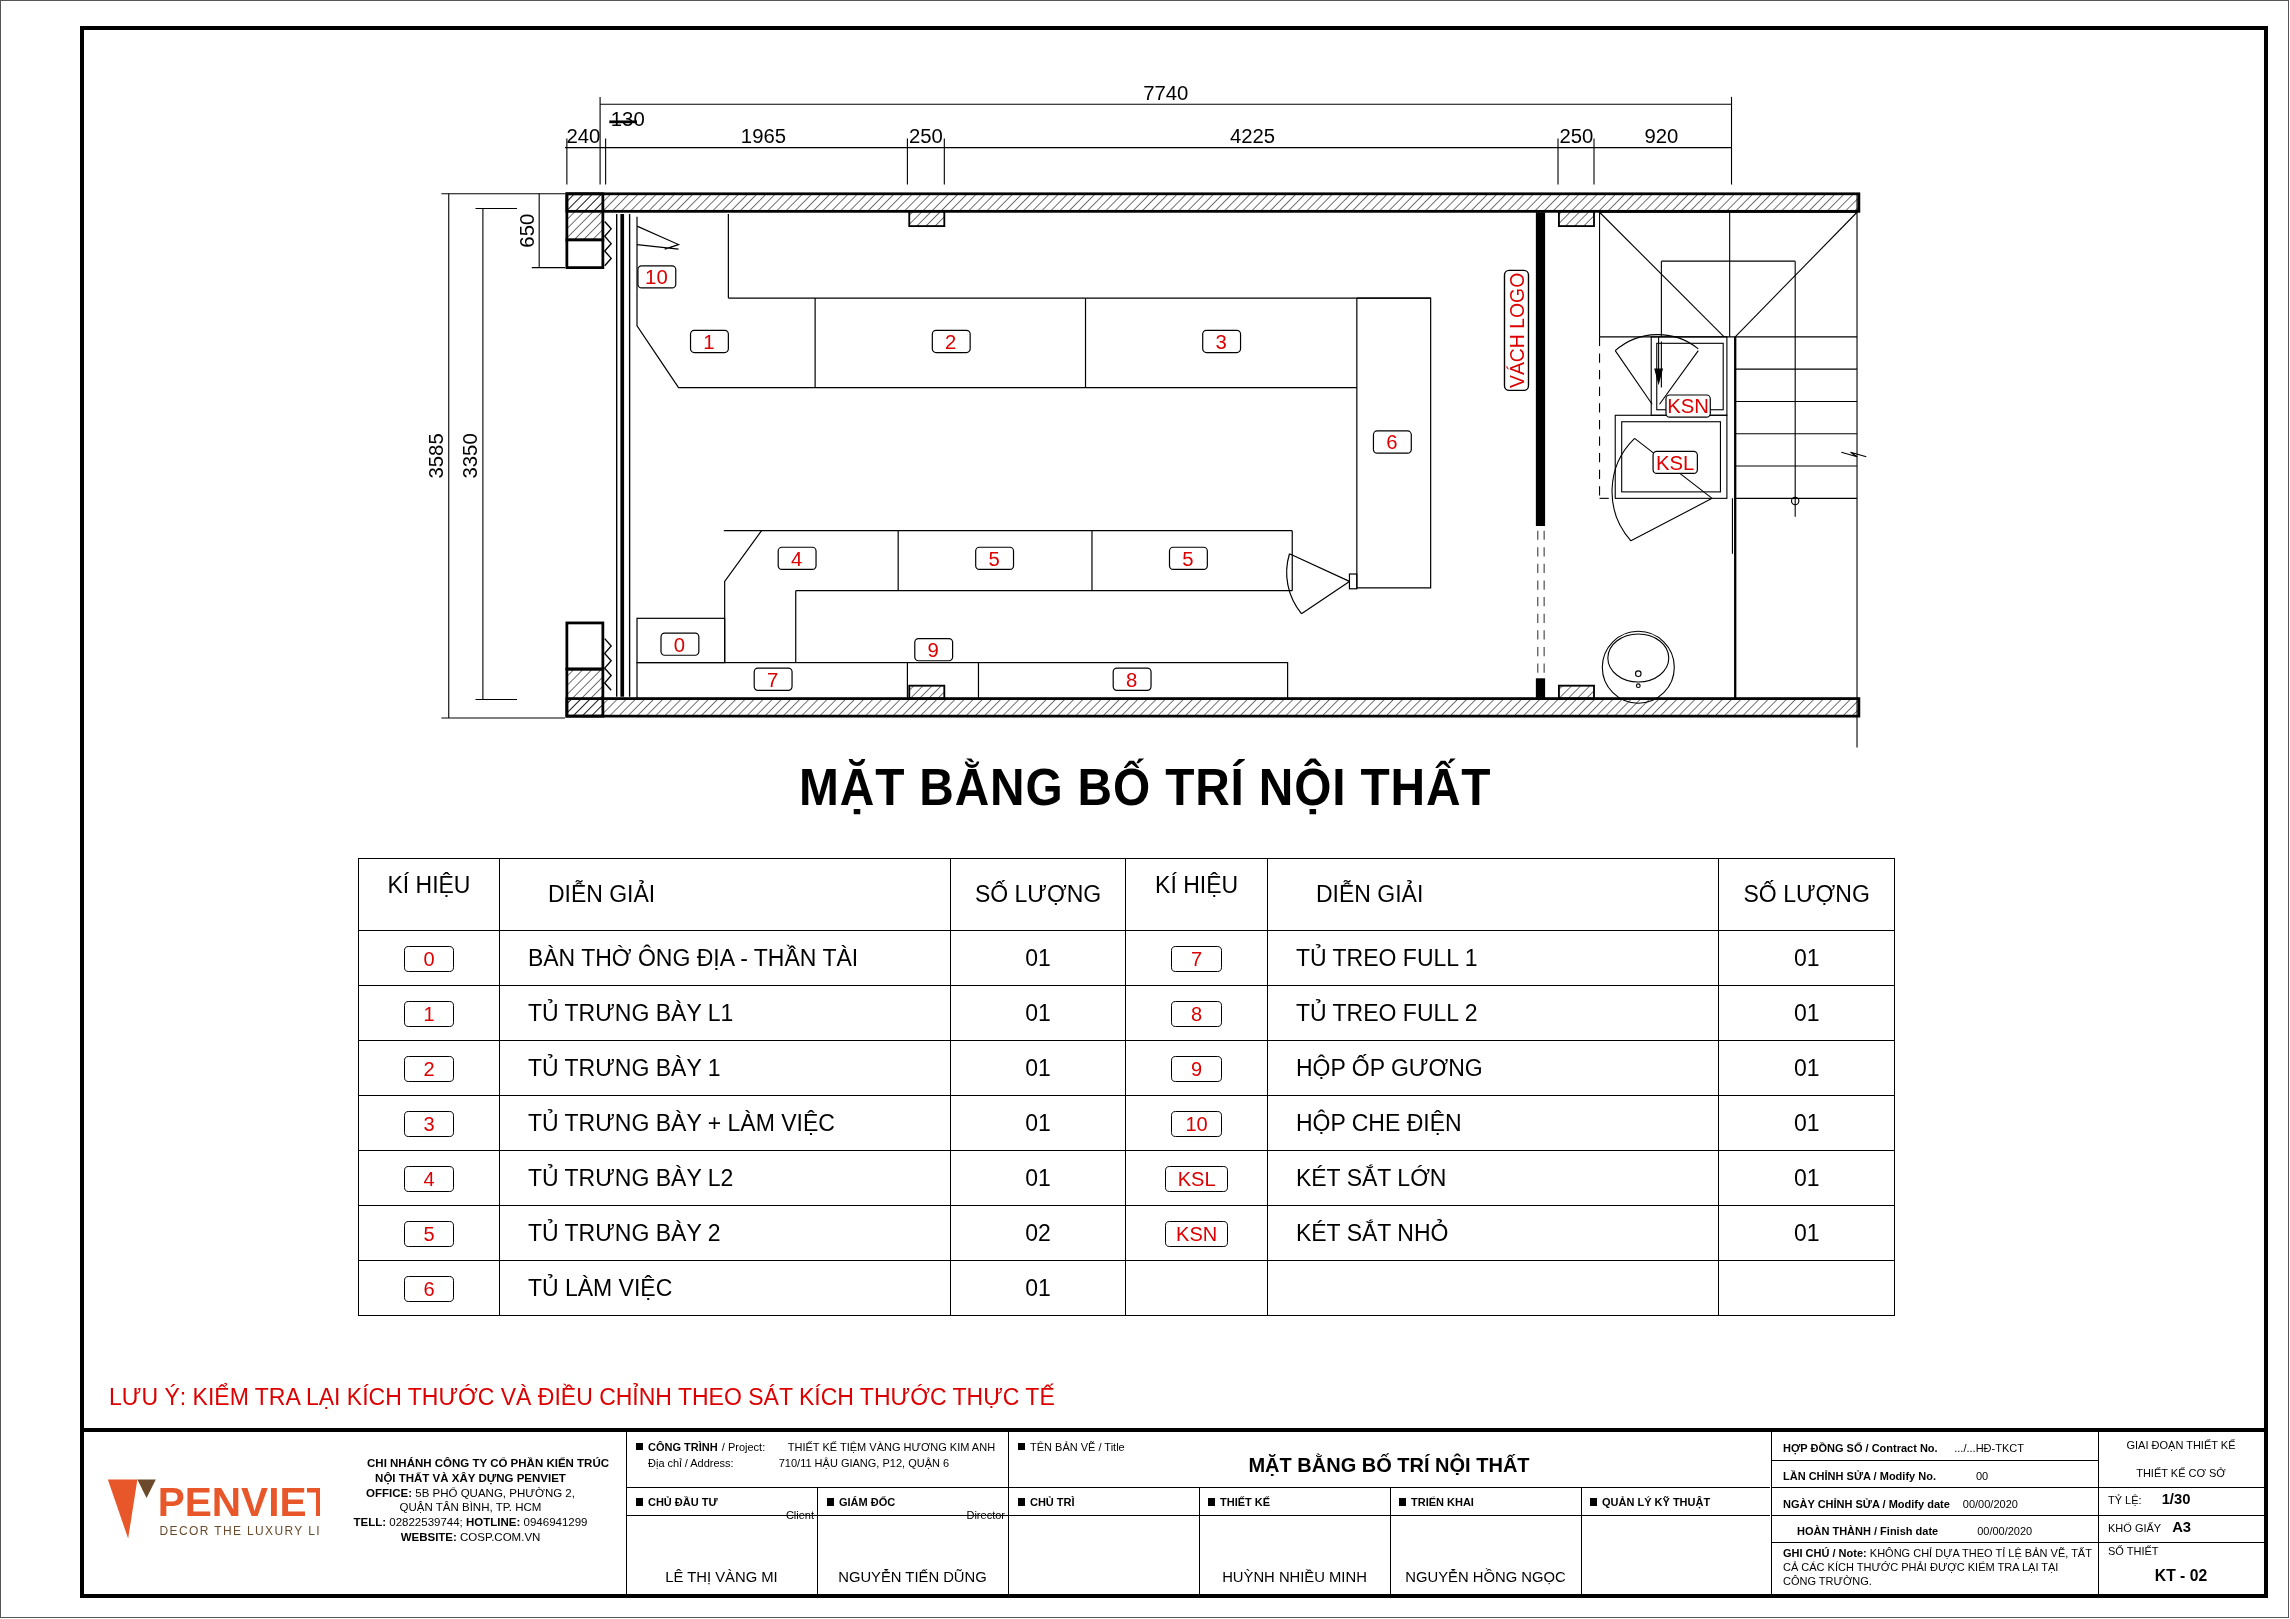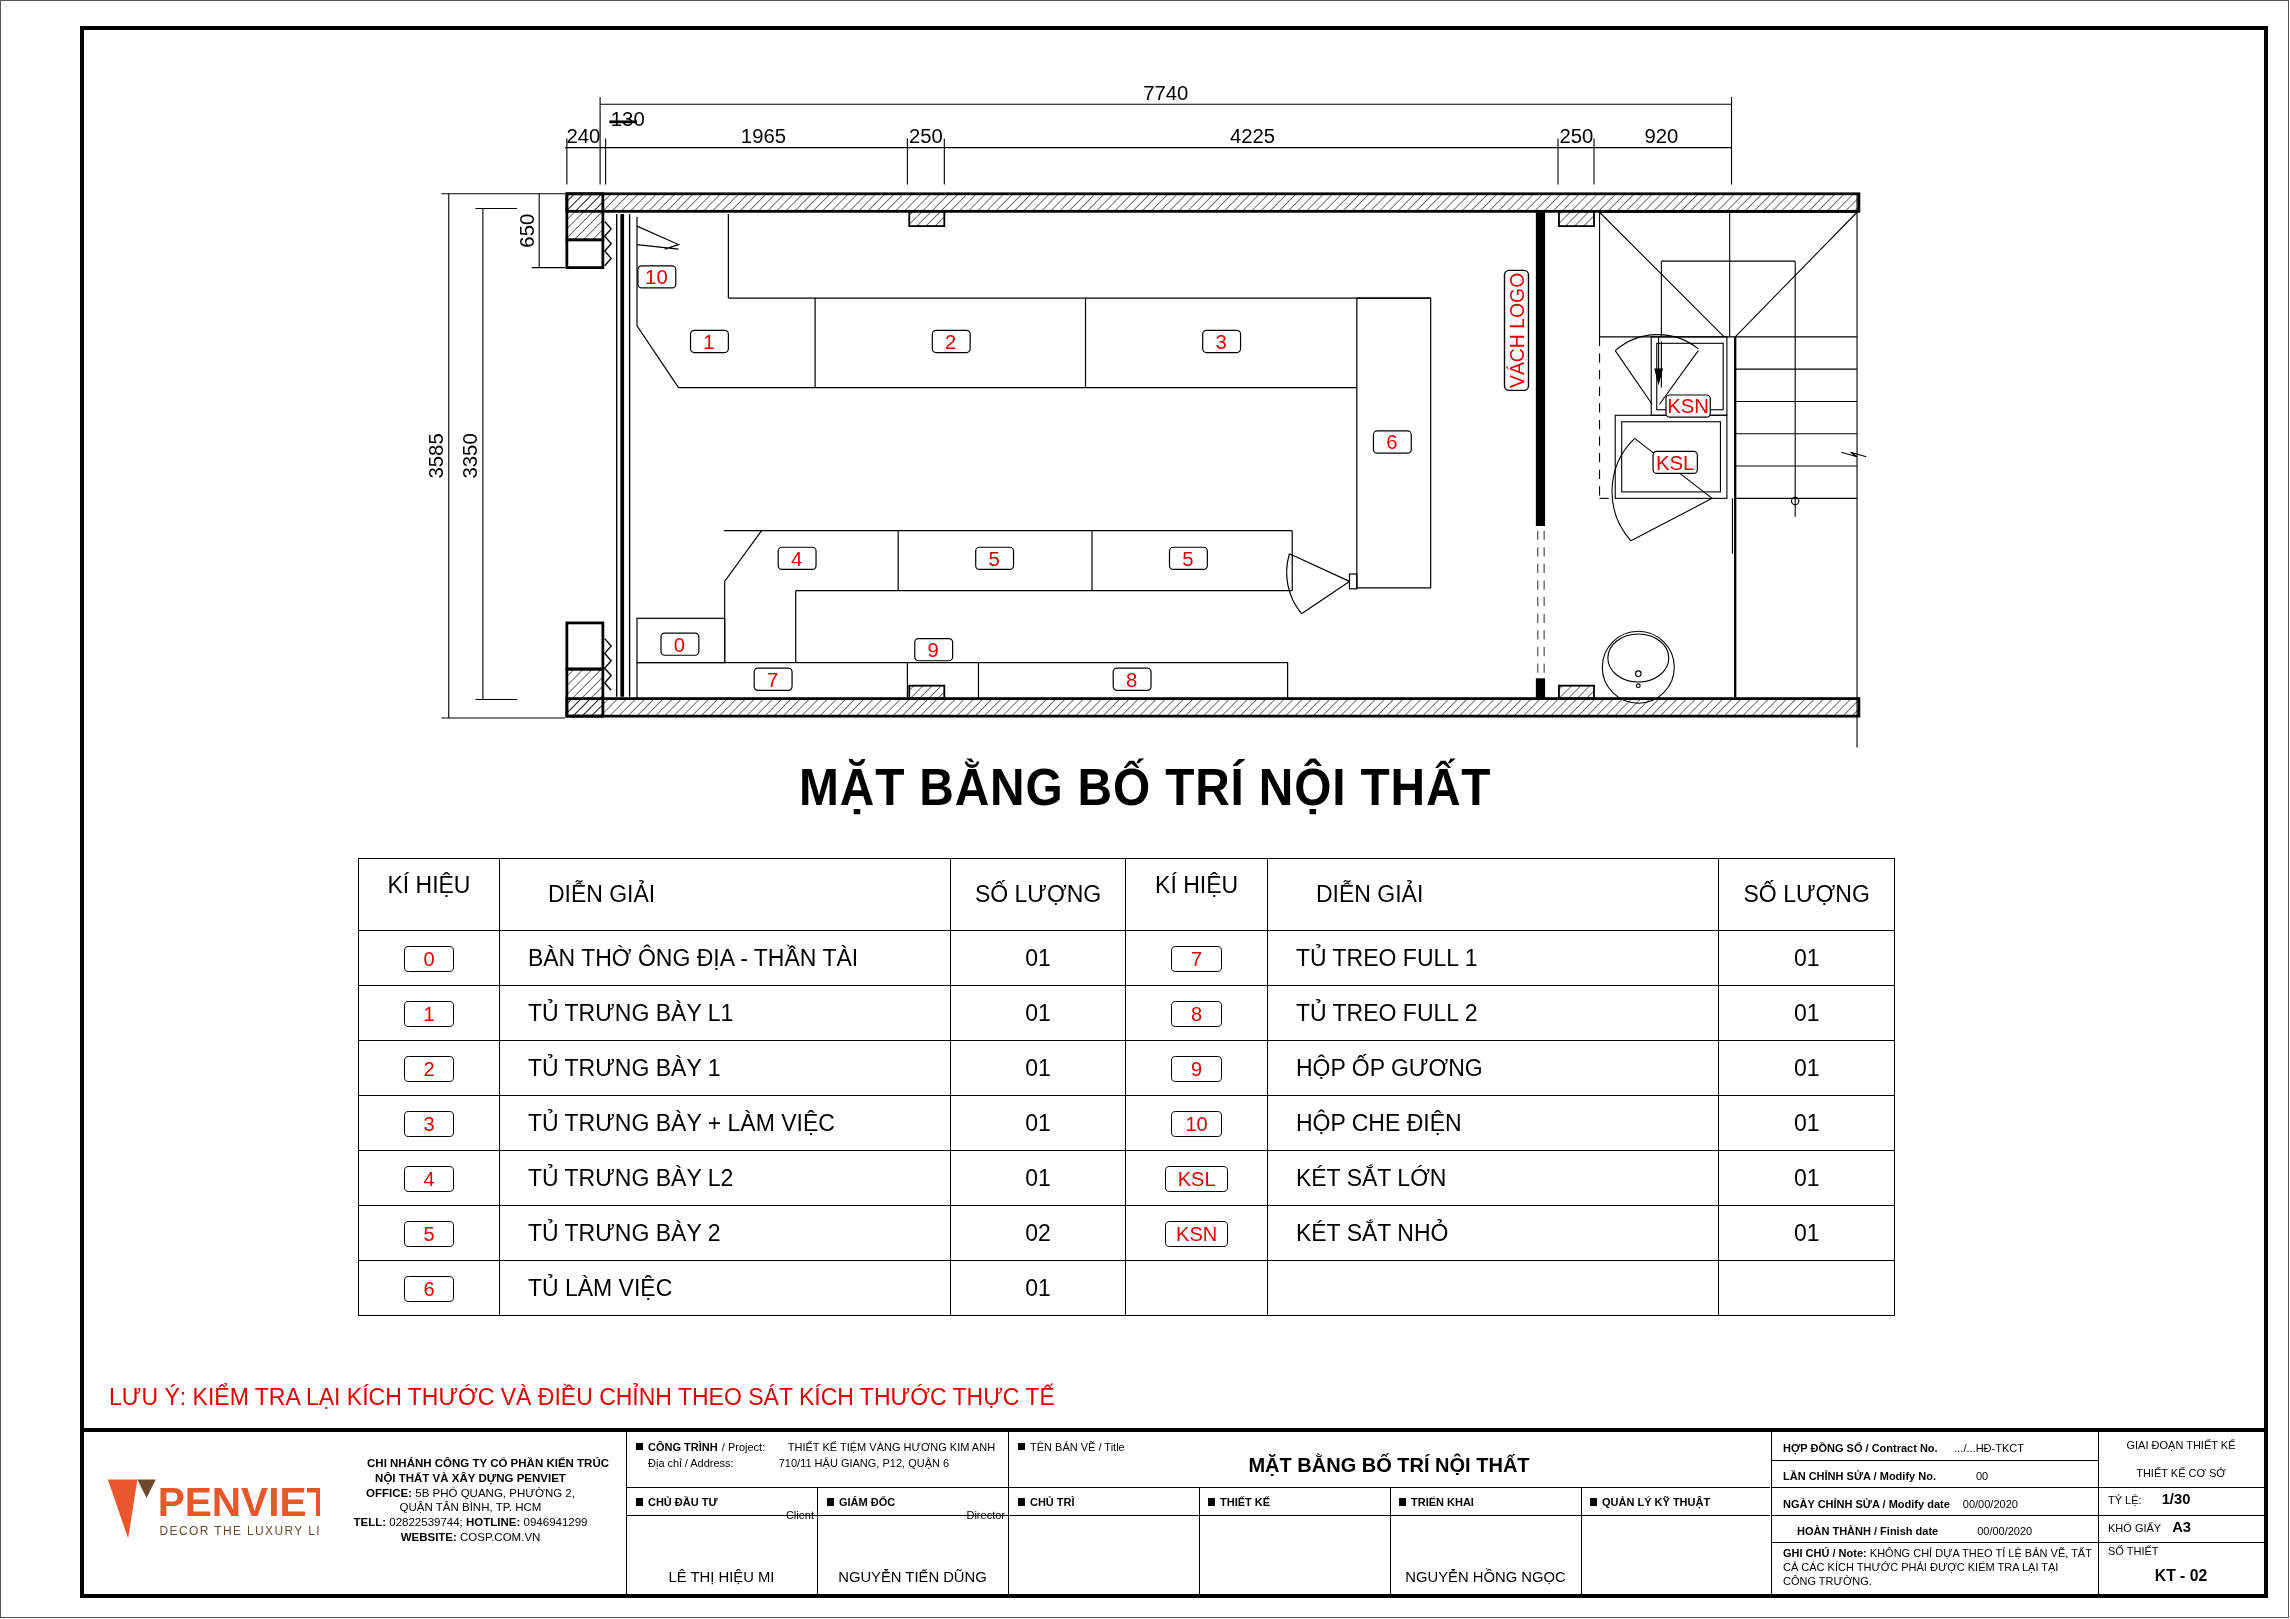--- a/index.html
+++ b/index.html
@@ -356,27 +356,30 @@
   <div class="cell" style="left:747px;top:61px;width:178px;">
     <span class="sq"></span><span class="lbl">GIÁM ĐỐC</span>
     <div class="small" style="text-align:right;">Director</div>
   </div>
   <div class="cell" style="left:938px;top:61px;"><span class="sq"></span><span class="lbl">CHỦ TRÌ</span></div>
   <div class="cell" style="left:1128px;top:61px;"><span class="sq"></span><span class="lbl">THIẾT KẾ</span></div>
   <div class="cell" style="left:1319px;top:61px;"><span class="sq"></span><span class="lbl">TRIỂN KHAI</span></div>
   <div class="cell" style="left:1510px;top:61px;"><span class="sq"></span><span class="lbl">QUẢN LÝ KỸ THUẬT</span></div>
 
   <div class="cell" style="left:546px;top:83px;width:191px;height:79px;">
-      <div class="name">LÊ THỊ HIỆU MI</div>
+      <div class="name">LÊ THỊ VÀNG MI</div>
     </div>
   <div class="cell" style="left:737px;top:83px;width:191px;height:79px;">
       <div class="name">NGUYỄN TIẾN DŨNG</div>
     </div>
   <div class="cell" style="left:928px;top:83px;width:190px;height:79px;">
       <div class="name"></div>
+    </div>
+  <div class="cell" style="left:1119px;top:83px;width:191px;height:79px;">
+      <div class="name">HUỲNH NHIỀU MINH</div>
     </div>
   <div class="cell" style="left:1310px;top:83px;width:191px;height:79px;">
       <div class="name">NGUYỄN HỒNG NGỌC</div>
     </div>
   <div class="cell" style="left:1501px;top:83px;width:190px;height:79px;">
       <div class="name"></div>
     </div>
 
   <div class="cell" style="left:1703px;top:7.4px;">
     <span class="lbl">HỢP ĐỒNG SỐ / Contract No.</span><span class="small" style="margin-left:16.6px;">.../...HĐ-TKCT</span>

